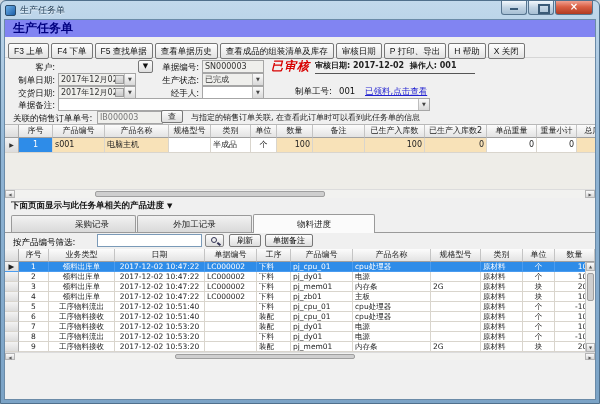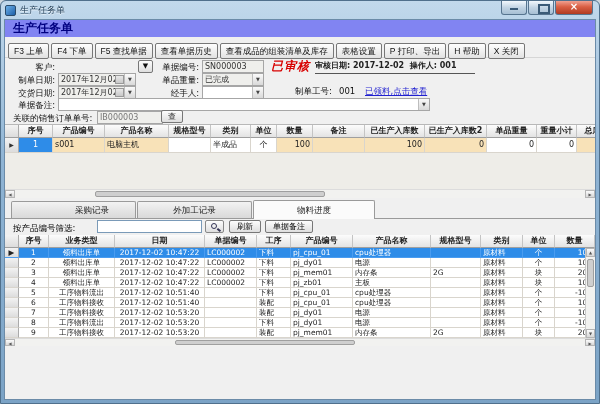--- a/index.html
+++ b/index.html
@@ -56,21 +56,21 @@
   .bold { font-weight:bold; }
   
   .grid { position:relative; overflow:hidden; background:#eeede8; }
   .grid.main { height:65px; border-top:1px solid #b8b8b8; }
   .grid.detail { height:103px; background:#fff; }
   .g-row { display:flex; white-space:nowrap; }
   .g-cell { flex:0 0 auto; font-size:8px; height:15px; line-height:14px; padding:0 2px;
     border-right:1px solid #d9d5cd; border-bottom:1px solid #d9d5cd; background:#fff;
     overflow:hidden; color:#222; }
   .g-hdr .g-cell { background:linear-gradient(180deg,#fcfcfc,#e3e3e3); height:13px; line-height:12px;
-    border-right:1px solid #c4c4c4; border-bottom:1px solid #9f9f9f; text-align:center; color:#222;font-weight:bold; }
+    border-right:1px solid #c4c4c4; border-bottom:1px solid #9f9f9f; text-align:center; color:#222; }
   .g-rowhdr { width:14px; background:linear-gradient(180deg,#f3f3f3,#dcdcdc) !important;
     border-right:1px solid #aaa !important; text-align:center; font-size:6px; color:#333; padding:0; }
   .grid.detail .g-cell { height:10px; line-height:9px; font-size:7.5px; }
   .grid.detail .g-hdr .g-cell { height:13px; line-height:12px; font-size:8px; }
   .g-cell.tan { background:#f8e2b8; }
   .g-cell.sel { background:#2e8ce8; color:#fff; }
   .sel-row .g-cell { background:#2e8ce8; color:#fff; border-right-color:#4a9cf0; border-bottom-color:#4a9cf0; }
   .sel-row .g-rowhdr { color:#222; }
   
   .hscroll { position:relative; height:9px; background:#f2f2f0; border-top:1px solid #dcdcdc; }
@@ -114,21 +114,21 @@
     <span class="winbtns">
       <span class="wbtn min"></span>
       <span class="wbtn max"></span>
       <span class="wbtn close"><span>×</span></span>
     </span>
   </div>
 
   <div class="client">
     <div class="banner">生产任务单</div>
 
-    <div class="toolbar"><button class="tb-btn">F3 上单</button><button class="tb-btn">F4 下单</button><button class="tb-btn">F5 查找单据</button><button class="tb-btn">查看单据历史</button><button class="tb-btn">查看成品的组装清单及库存</button><button class="tb-btn">表格设置</button><button class="tb-btn">P 打印、导出</button><button class="tb-btn">H 帮助</button><button class="tb-btn">X 关闭</button></div>
+    <div class="toolbar"><button class="tb-btn">F3 上单</button><button class="tb-btn">F4 下单</button><button class="tb-btn">F5 查找单据</button><button class="tb-btn">查看单据历史</button><button class="tb-btn">查看成品的组装清单及库存</button><button class="tb-btn">审核日期</button><button class="tb-btn">P 打印、导出</button><button class="tb-btn">H 帮助</button><button class="tb-btn">X 关闭</button></div>
 
     <div class="formarea">
 
       <span class="lbl" style="left:4px;top:3px;width:46px">客户:</span>
       <span class="mini-btn" style="left:133px;top:2px;width:15px">▼</span>
       <span class="lbl" style="left:140px;top:3px;width:54px">单据编号:</span>
       <span class="fld ro" style="left:197px;top:2px;width:62px">SN000003</span>
       <span class="audit-status" style="left:266px;top:0">已审核</span>
       <span class="audit-line" style="left:310px;top:2px;width:160px">
         <span>审核日期:</span>
@@ -136,21 +136,21 @@
         <span>操作人:</span>
         <span class="bold">001</span>
       </span>
 
       <span class="lbl" style="left:4px;top:16px;width:46px">制单日期:</span>
       <span class="fld ro" style="left:53px;top:15px;width:78px">
         <span>2017年12月02日</span>
         <span class="dtico"></span>
         <span class="arr">▼</span>
       </span>
-      <span class="lbl" style="left:140px;top:16px;width:54px">单品重量:</span>
+      <span class="lbl" style="left:140px;top:16px;width:54px">生产状态:</span>
       <span class="fld ro" style="left:197px;top:15px;width:62px">
         <span>已完成</span>
         <span class="arr">▼</span>
       </span>
       <span class="lbl-l" style="left:290px;top:27px">制单工号:</span>
       <span class="lbl-l" style="left:334px;top:27px">001</span>
       <span class="lbl-l link" style="left:360px;top:27px">已领料,点击查看</span>
 
       <span class="lbl" style="left:4px;top:29px;width:46px">交货日期:</span>
       <span class="fld ro" style="left:53px;top:28px;width:78px">
@@ -171,20 +171,21 @@
       <span class="fld" style="left:53px;top:40px;width:372px">
         <span></span>
         <span class="arr">▼</span>
       </span>
     </div>
 
     <div class="rowbar linkrow">
       <span class="lbl-l" style="left:8px;top:2px">关联的销售订单单号:</span>
       <span class="fld ro" style="left:92px;top:1px;width:66px;color:#777">IB000003</span>
       <span class="mini-btn" style="left:156px;top:0;width:22px;font-size:8px">查</span>
+      <span class="hint" style="left:186px;top:2px">与指定的销售订单关联, 在查看此订单时可以看到此任务单的信息</span>
     </div>
 
 
     <div class="grid main">
         <div class="g-row g-hdr">
           <div class="g-cell g-rowhdr"></div>
           <div class="g-cell" style="width: 34px;">序号</div>
           <div class="g-cell" style="width: 52px;">产品编号</div>
           <div class="g-cell" style="width: 64px;">产品名称</div>
           <div class="g-cell" style="width: 42px;">规格型号</div>
@@ -215,20 +216,24 @@
           <div class="g-cell tan" style="width: 40px; text-align: right;"></div>
         </div>
       </div>
 
     <div class="hscroll">
       <span class="sb-arr left">◀</span>
       <span class="sb-thumb" style="left:90px;width:230px"></span>
       <span class="sb-arr right">▶</span>
     </div>
 
+    <div class="section">
+      <span>下面页面显示与此任务单相关的产品进度</span>
+      <span class="car">▼</span>
+    </div>
 
     <div class="tabs">
         <div class="tab">采购记录</div>
         <div class="tab">外加工记录</div>
         <div class="tab active">物料进度</div>
       </div>
 
     <div class="filterrow">
       <span class="lbl-l" style="left:8px;top:3px">按产品编号筛选:</span>
       <span class="fld" style="left:92px;top:1px;width:105px;border-color:#7a9ab8"></span>

